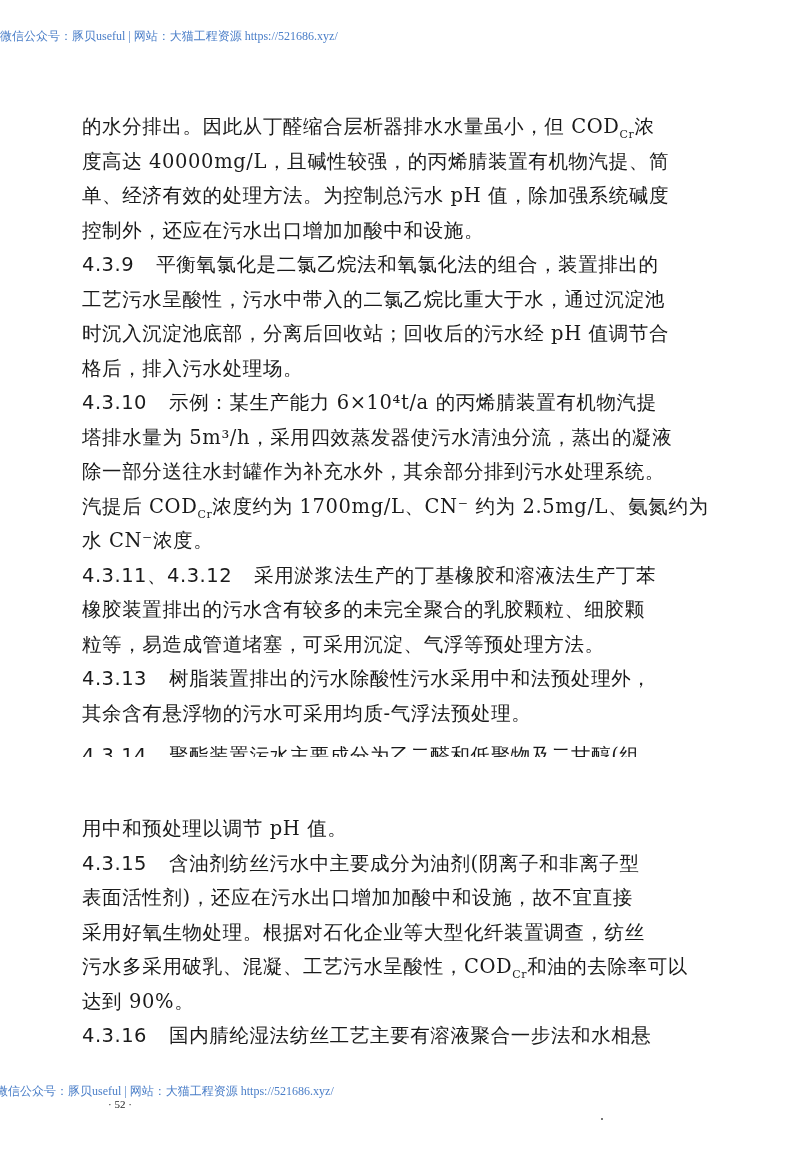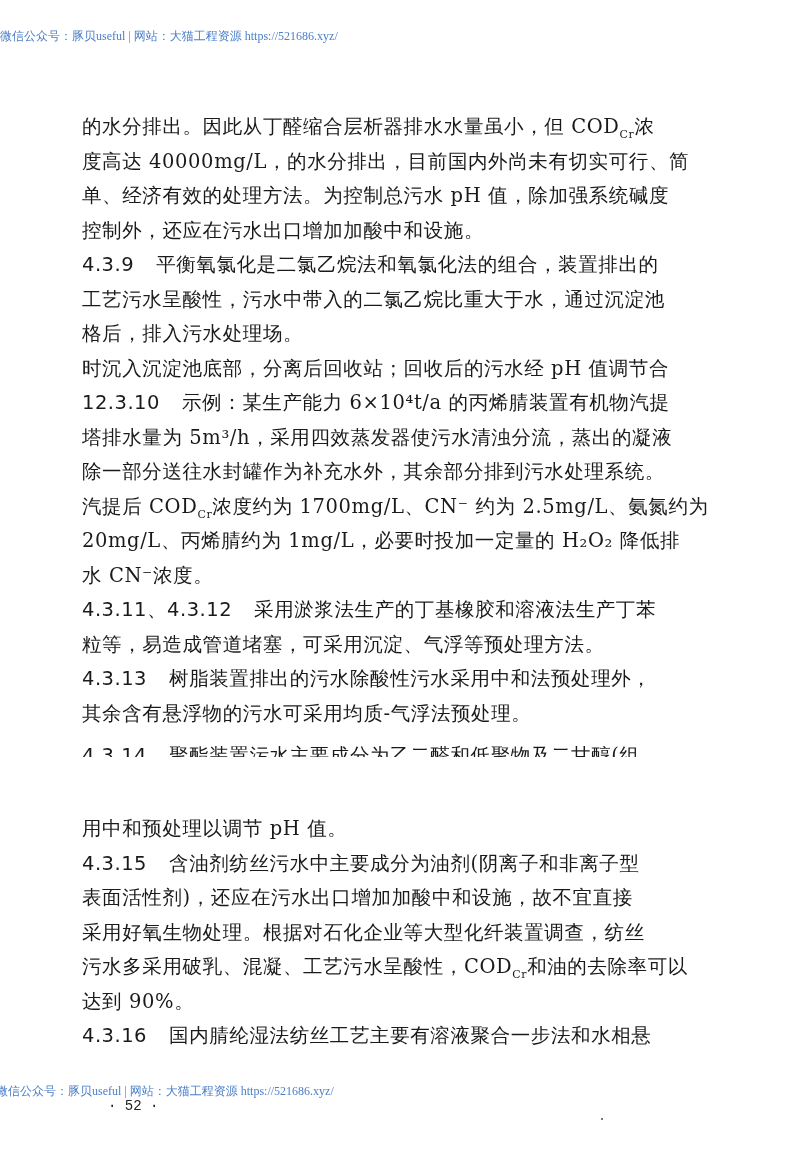--- a/index.html
+++ b/index.html
@@ -11,48 +11,48 @@
   .wm-top { top:28px; }
   .wm-bottom { top:1083px; left:-4px; }
   .page { position:absolute; left:82px; width:640px; }
   .line { font-size:19.5px; line-height:34.5px; height:34.5px; white-space:nowrap;
           letter-spacing:0.6px; }
   .sec { font-family:"DejaVu Sans","Liberation Sans",sans-serif; font-weight:normal;
          margin-right:22px; letter-spacing:0.5px; }
   .block1 { top:86px;margin-top:24px; }
   .clip { height:18px; overflow:hidden; }
   .block2 { top:812px; }
-  .pageno { position:absolute; top:1098px; left:108px; font-size:14px;
-            font-family:Liberation Mono, monospace; color:#222; }
+  .pageno { position:absolute; top:1098px; left:108px; font-size:11px;
+            font-family:Liberation Serif, serif; color:#222; }
   .dot { position:absolute; top:1118px; left:601px; width:2px; height:2px; background:#777; }
 </style>
 </head>
 <body>
 
 <div class="watermark wm-top">微信公众号：豚贝useful | 网站：大猫工程资源 https://521686.xyz/</div>
 
 <div class="page block1">
   <div class="line"><span>的水分排出。因此从丁醛缩合层析器排水水量虽小，但 COD</span><sub style="font-size:11px">Cr</sub><span>浓</span></div>
-  <div class="line">度高达 40000mg/L，的水分排出，目前国内外尚未有切实可行、简</div>
+  <div class="line">度高达 40000mg/L，且碱性较强，的丙烯腈装置有机物汽提、简</div>
   <div class="line">单、经济有效的处理方法。为控制总污水 pH 值，除加强系统碱度</div>
   <div class="line">控制外，还应在污水出口增加加酸中和设施。</div>
 
   <div class="line"><span class="sec">4.3.9</span><span>平衡氧氯化是二氯乙烷法和氧氯化法的组合，装置排出的</span></div>
   <div class="line">工艺污水呈酸性，污水中带入的二氯乙烷比重大于水，通过沉淀池</div>
+  <div class="line">时沉入沉淀池底部，分离后回收站；回收后的污水经 pH 值调节合</div>
   <div class="line">格后，排入污水处理场。</div>
-  <div class="line">时沉入沉淀池底部，分离后回收站；回收后的污水经 pH 值调节合</div>
 
-  <div class="line"><span class="sec">12.3.10</span><span>示例：某生产能力 6×10⁴t/a 的丙烯腈装置有机物汽提</span></div>
+  <div class="line"><span class="sec">4.3.10</span><span>示例：某生产能力 6×10⁴t/a 的丙烯腈装置有机物汽提</span></div>
   <div class="line">塔排水量为 5m³/h，采用四效蒸发器使污水清浊分流，蒸出的凝液</div>
   <div class="line">除一部分送往水封罐作为补充水外，其余部分排到污水处理系统。</div>
   <div class="line"><span>汽提后 COD</span><sub style="font-size:11px">Cr</sub><span>浓度约为 1700mg/L、CN⁻ 约为 2.5mg/L、氨氮约为</span></div>
-  <div class="line">20mg/L、丙烯腈约为 1mg/L，必要时投加一定量的 H₂O₂ 降低排</div>
   <div class="line">水 CN⁻浓度。</div>
 
   <div class="line"><span class="sec">4.3.11、4.3.12</span><span>采用淤浆法生产的丁基橡胶和溶液法生产丁苯</span></div>
+  <div class="line">橡胶装置排出的污水含有较多的未完全聚合的乳胶颗粒、细胶颗</div>
   <div class="line">粒等，易造成管道堵塞，可采用沉淀、气浮等预处理方法。</div>
 
   <div class="line"><span class="sec">4.3.13</span><span>树脂装置排出的污水除酸性污水采用中和法预处理外，</span></div>
   <div class="line">其余含有悬浮物的污水可采用均质-气浮法预处理。</div>
 
   <div class="line clip" style="padding-top:8px;"><span class="sec">4.3.14</span><span>聚酯装置污水主要成分为乙二醛和低聚物及二甘醇(组</span></div>
 </div>
 
 <div class="page block2">
   <div class="line">用中和预处理以调节 pH 值。</div>

